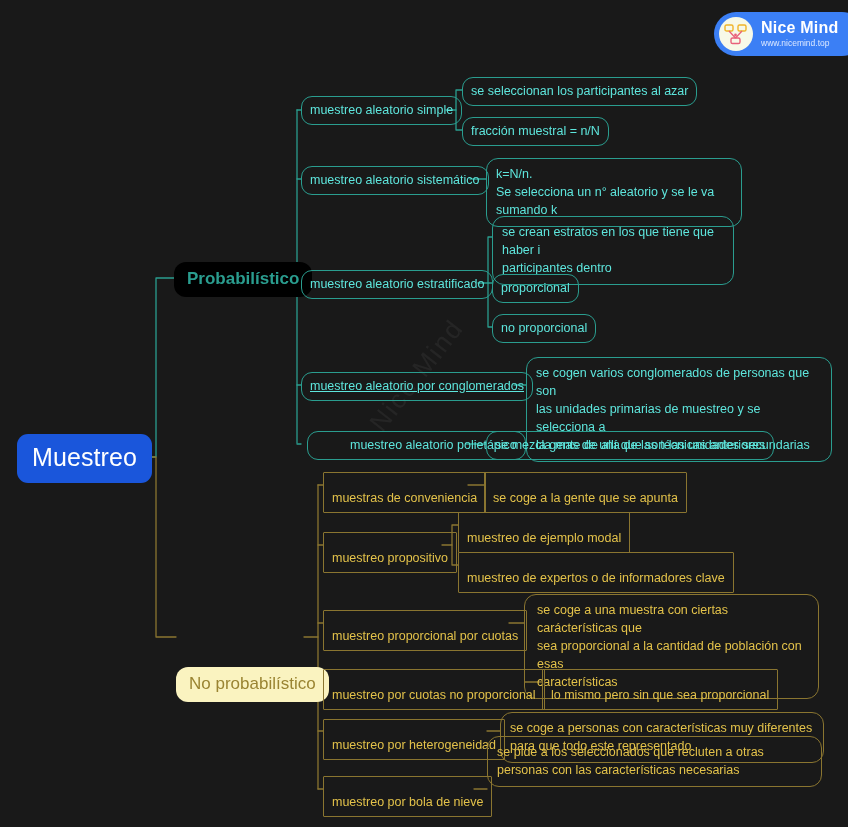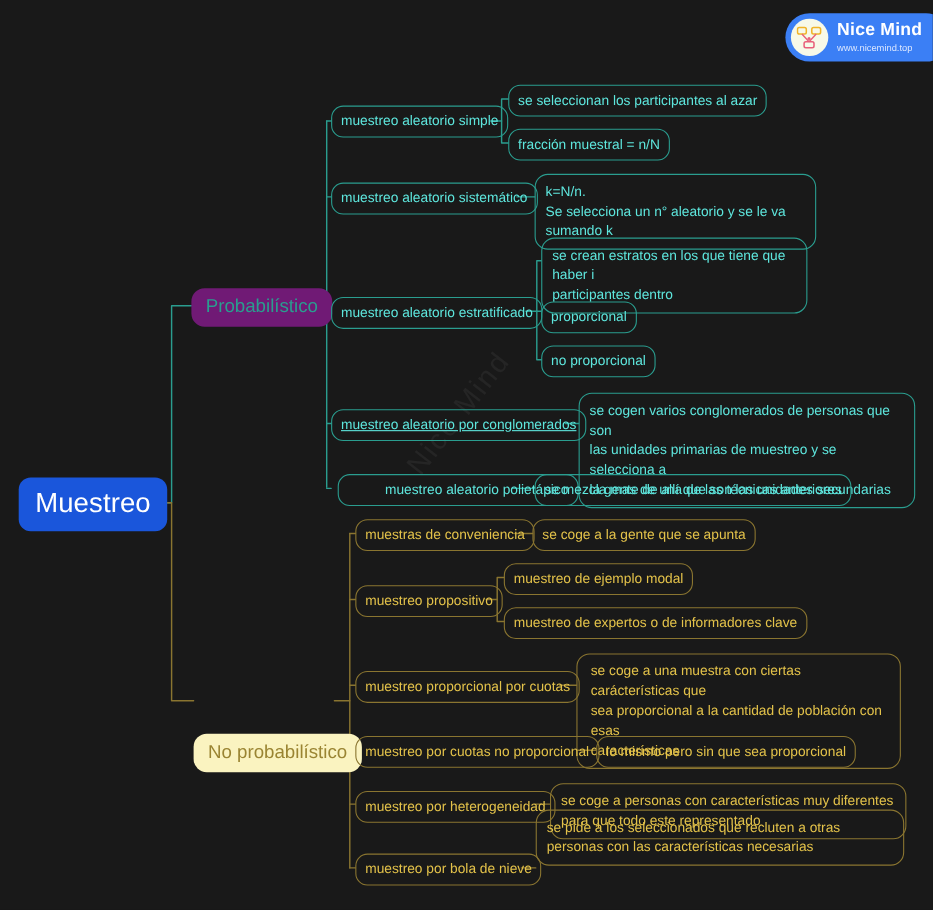--- a/index.html
+++ b/index.html
@@ -27,25 +27,26 @@
     background:#1a56db;
     color:#ffffff;
     font-size:25px;
     border-radius:11px;
     padding:9px 15px 11px 15px;
     letter-spacing:.1px;
   }
 
   
   .branch-teal{
-    background:#701a75;
+    background:#000000;
     color:#2a9d8f;
     font-size:17px;
     border-radius:12px;
     padding:7px 13px 8px 13px;
+    font-weight:bold;
   }
   .branch-yellow{
     background:#faf3c0;
     color:#9a8432;
     font-size:17px;
     border-radius:12px;
     padding:7px 13px 8px 13px;
     margin-top:46px;
   }
 
@@ -60,22 +61,22 @@
     padding:4px 8px 5px 8px;
   }
   .leaf.multi{align-items:flex-start;border-radius:12px;padding:6px 9px 7px 9px;}
 
   .leaf-y{
     background:transparent;
     border:1.3px solid #8a7530;
     color:#e3c24a;
     font-size:12.5px;
     line-height:18px;
-    border-radius:11px;
-    padding:4px 8px 5px 8px;
+    border-radius:1px;
+    padding:16px 8px 5px 8px;
   }
   .leaf-y.multi{align-items:flex-start;border-radius:12px;padding:6px 9px 7px 9px;}
 
   
   .logo{
     position:absolute;
     left:714px;top:12px;
     width:150px;height:44px;
     background:#3b7ff5;
     border-radius:22px;

